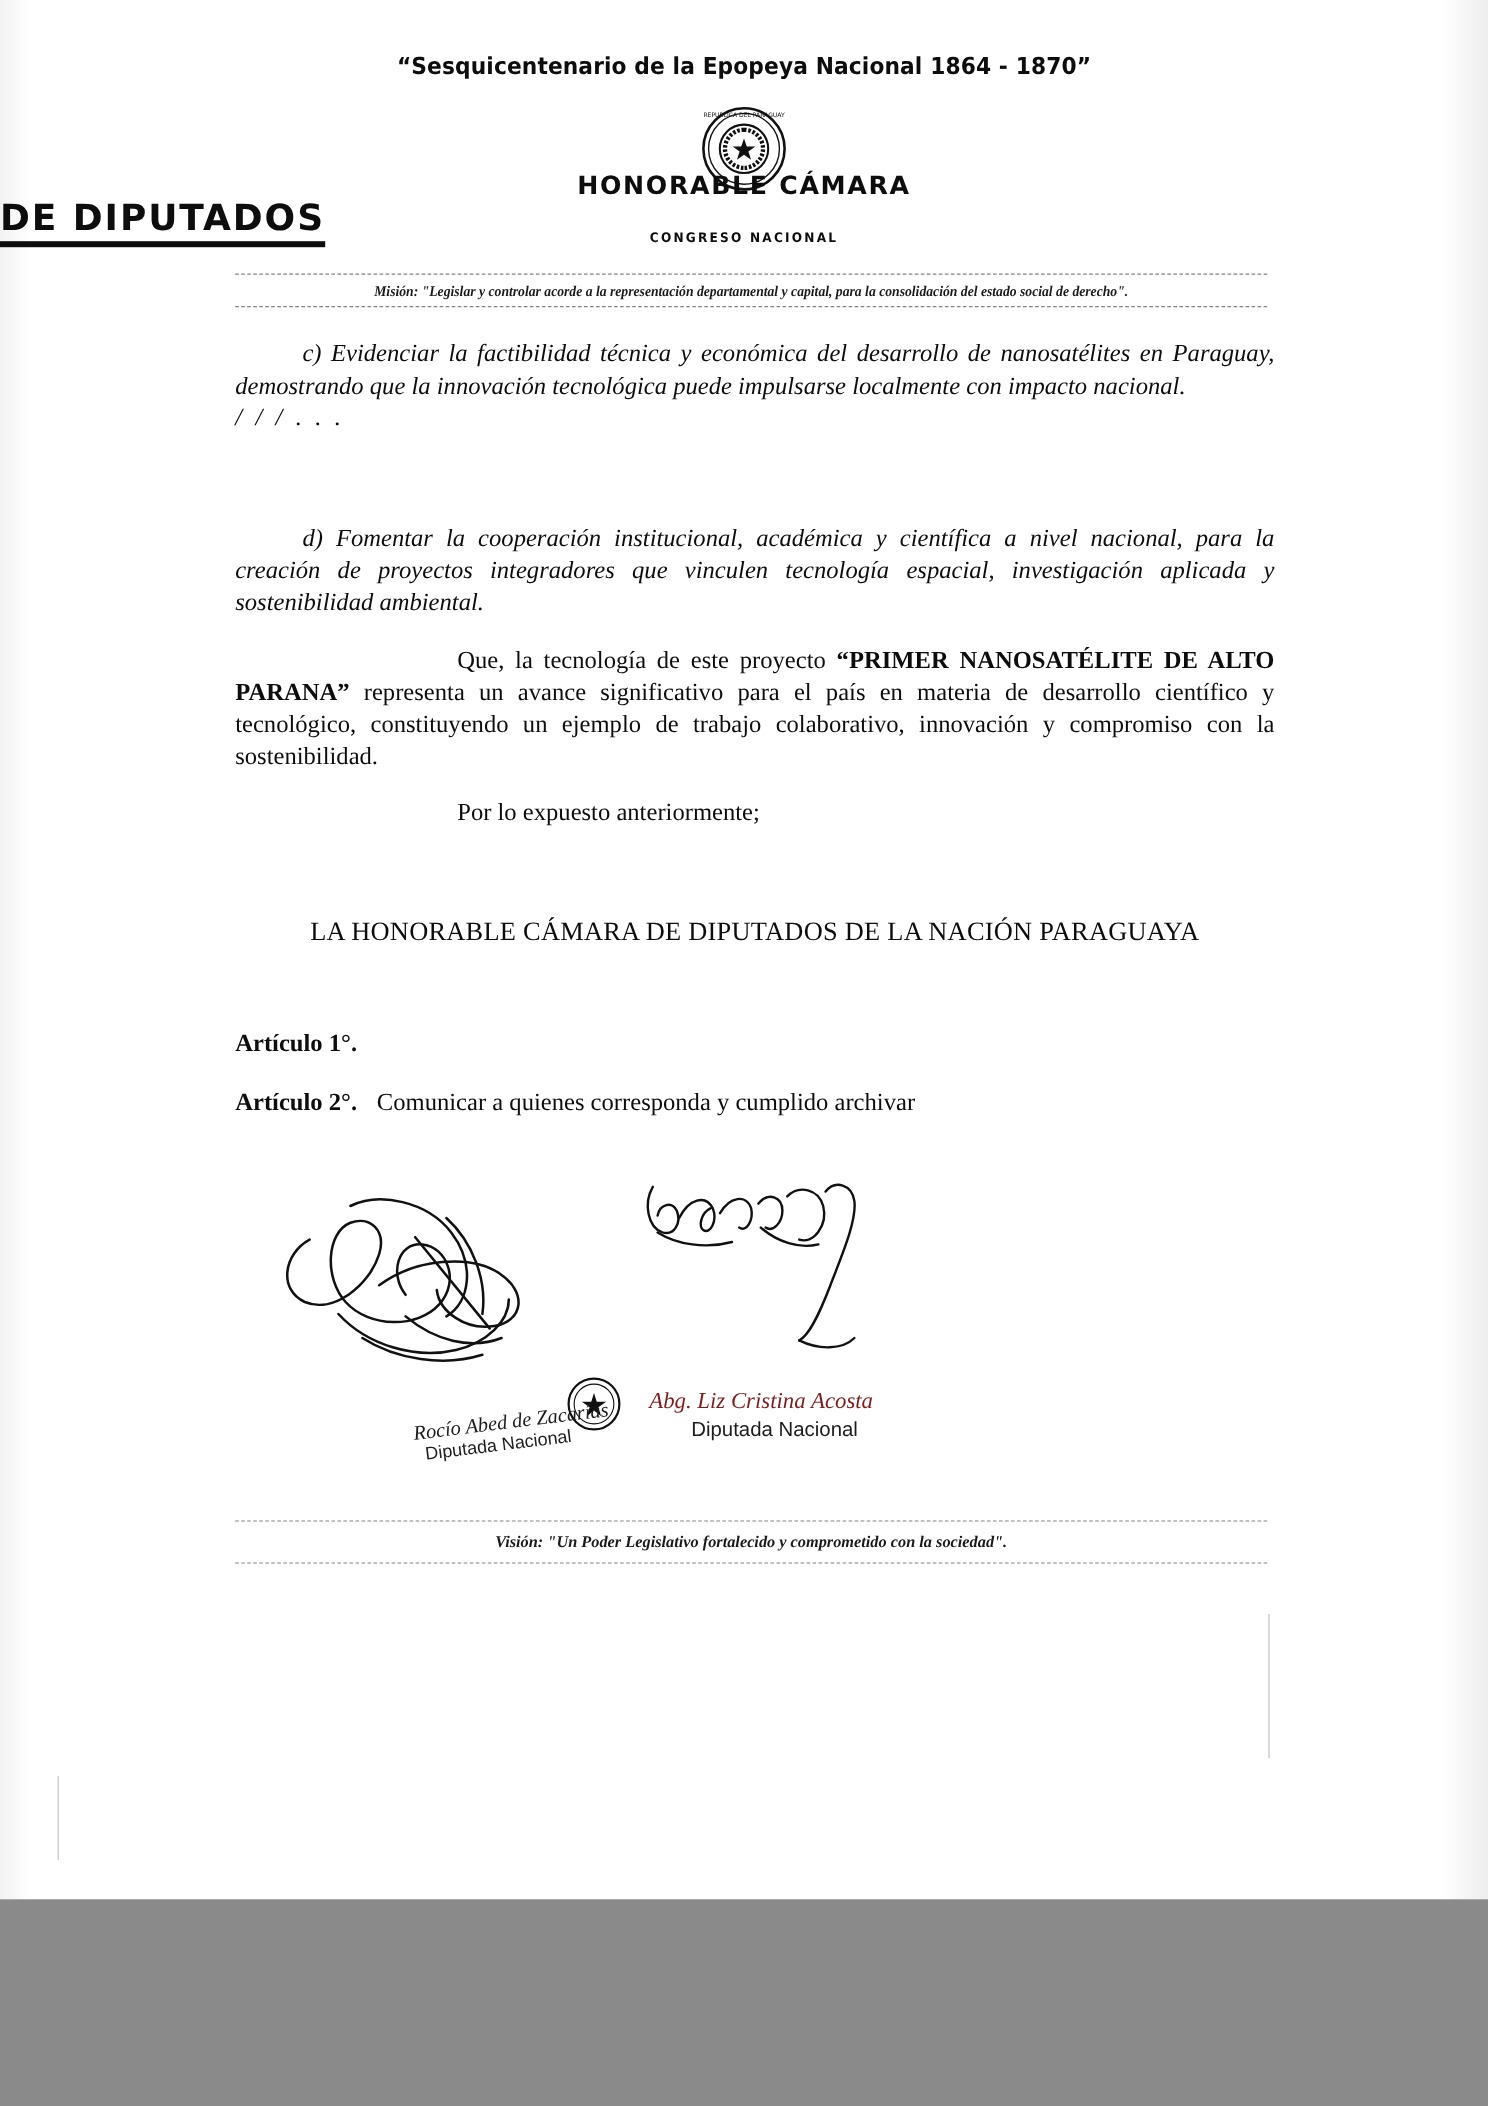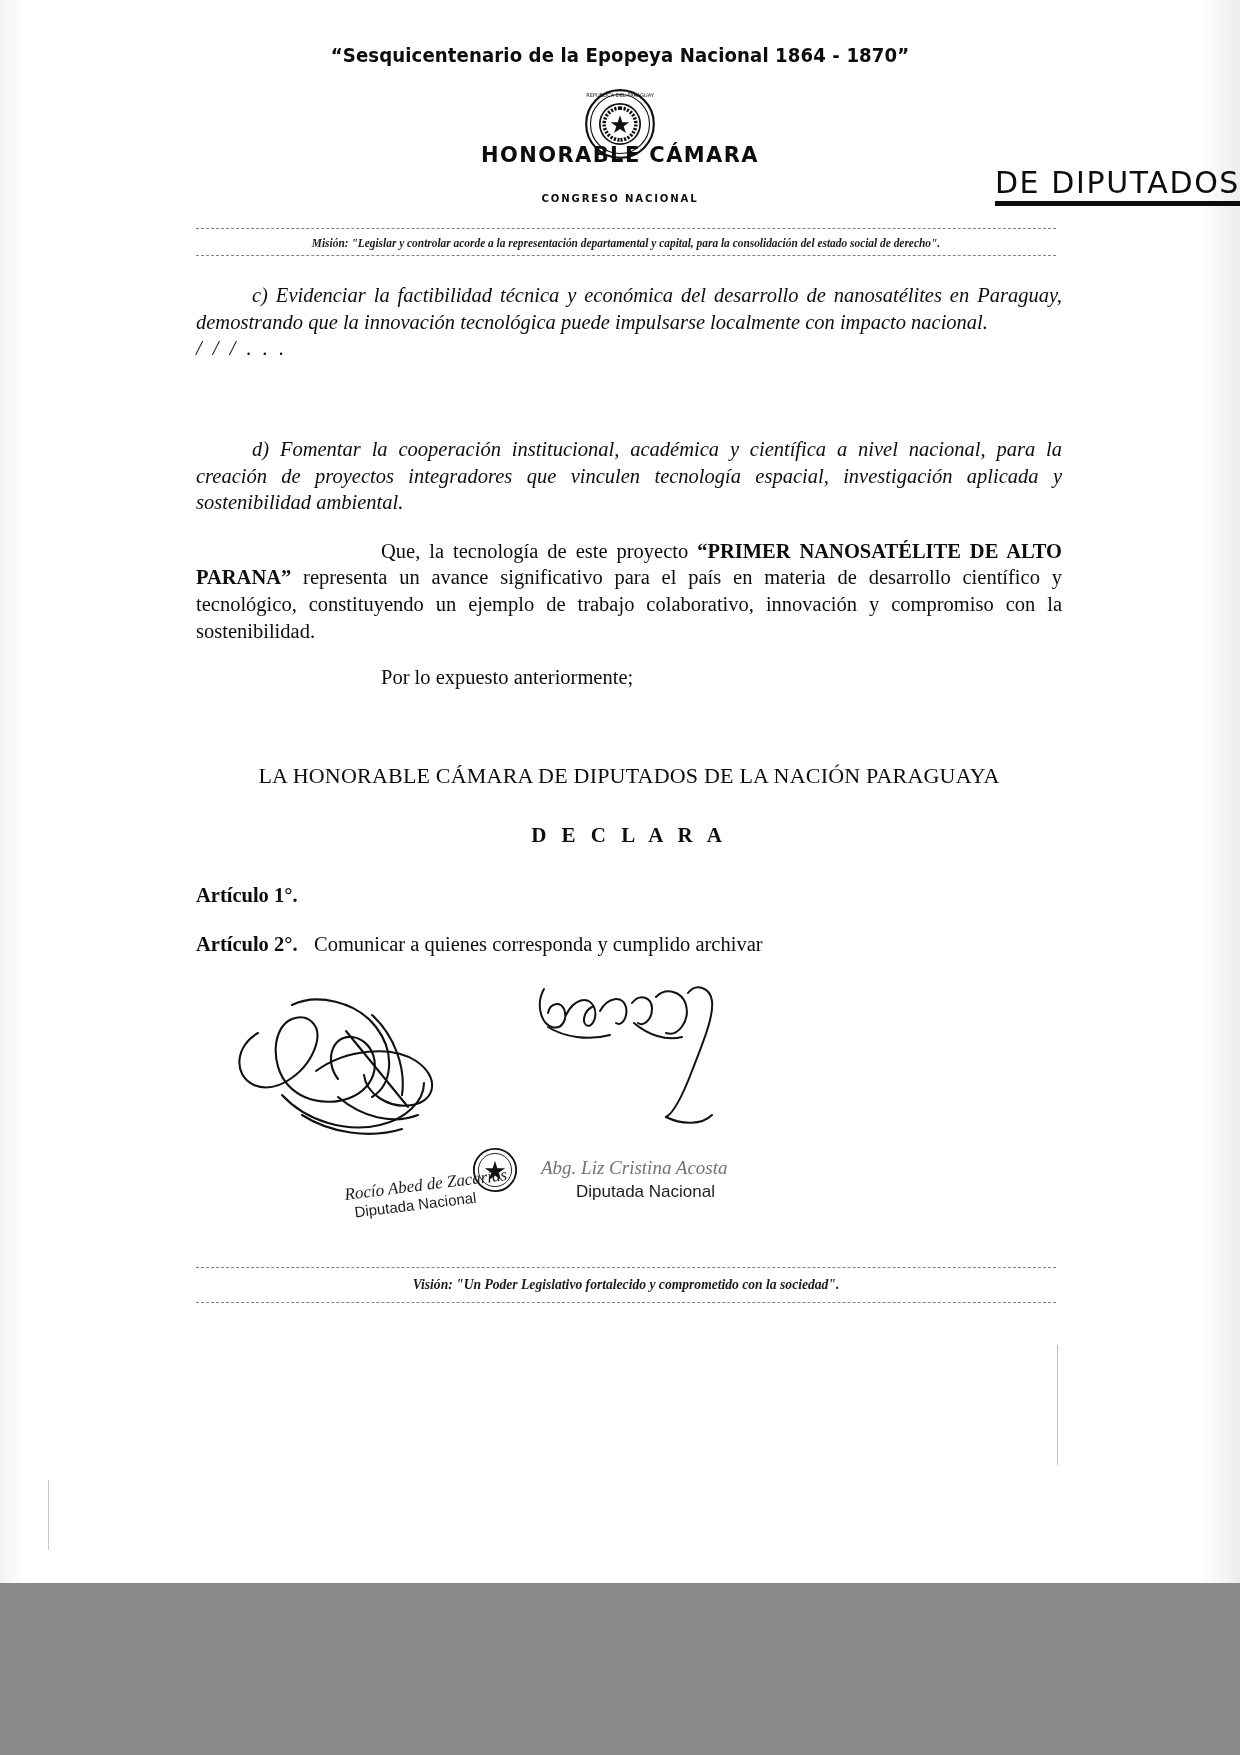--- a/index.html
+++ b/index.html
@@ -78,23 +78,23 @@
     text-align: center;
     font-family: "DejaVu Sans", sans-serif;
     font-weight: bold;
     font-size: 21px;
     letter-spacing: 1.4px;
   }
   .camara-line2 {
     position: absolute;
     top: 165px;
     left: 0; right: 0;
-    text-align: right;
+    text-align: left;
     font-family: "DejaVu Sans", sans-serif;
-    font-weight: normal;
+    font-weight: bold;
     font-size: 30px;
     letter-spacing: 1.6px;
   }
   .camara-line2 span {
     border-bottom: 5px solid #0d0d0d;
     padding-bottom: 1px;
   }
   .congreso-line {
     position: absolute;
     top: 192px;
@@ -239,21 +239,21 @@
     transform: rotate(-7deg);
     color: #1c1c1c;
   }
   .sig-name-right {
     position: absolute;
     left: 345px;
     top: 182px;
     font-family: "Liberation Serif", serif;
     font-style: italic;
     font-size: 19px;
-    color: #737373;
+    color: #7f1d1d;
   }
   .sig-role-right {
     position: absolute;
     left: 380px;
     top: 207px;
     font-family: "Liberation Sans", sans-serif;
     font-size: 17px;
     color: #1c1c1c;
   }
 
@@ -323,21 +323,20 @@
     <div class="gap-m"></div>
 
     <p class="por-lo">Por lo expuesto anteriormente;</p>
 
     <div class="gap-xl"></div>
 
     <p class="declara-title">LA HONORABLE CÁMARA DE DIPUTADOS DE LA NACIÓN PARAGUAYA</p>
 
     <div class="gap-l"></div>
 
-    <p class="declara-word">D E C L A R A</p>
 
     <div class="gap-l"></div>
 
     <div class="articulo-row">
       <div class="articulo-label">Artículo 1°.</div>
     </div>
 
     <div class="gap-m"></div>
 
     <div class="articulo-row">

